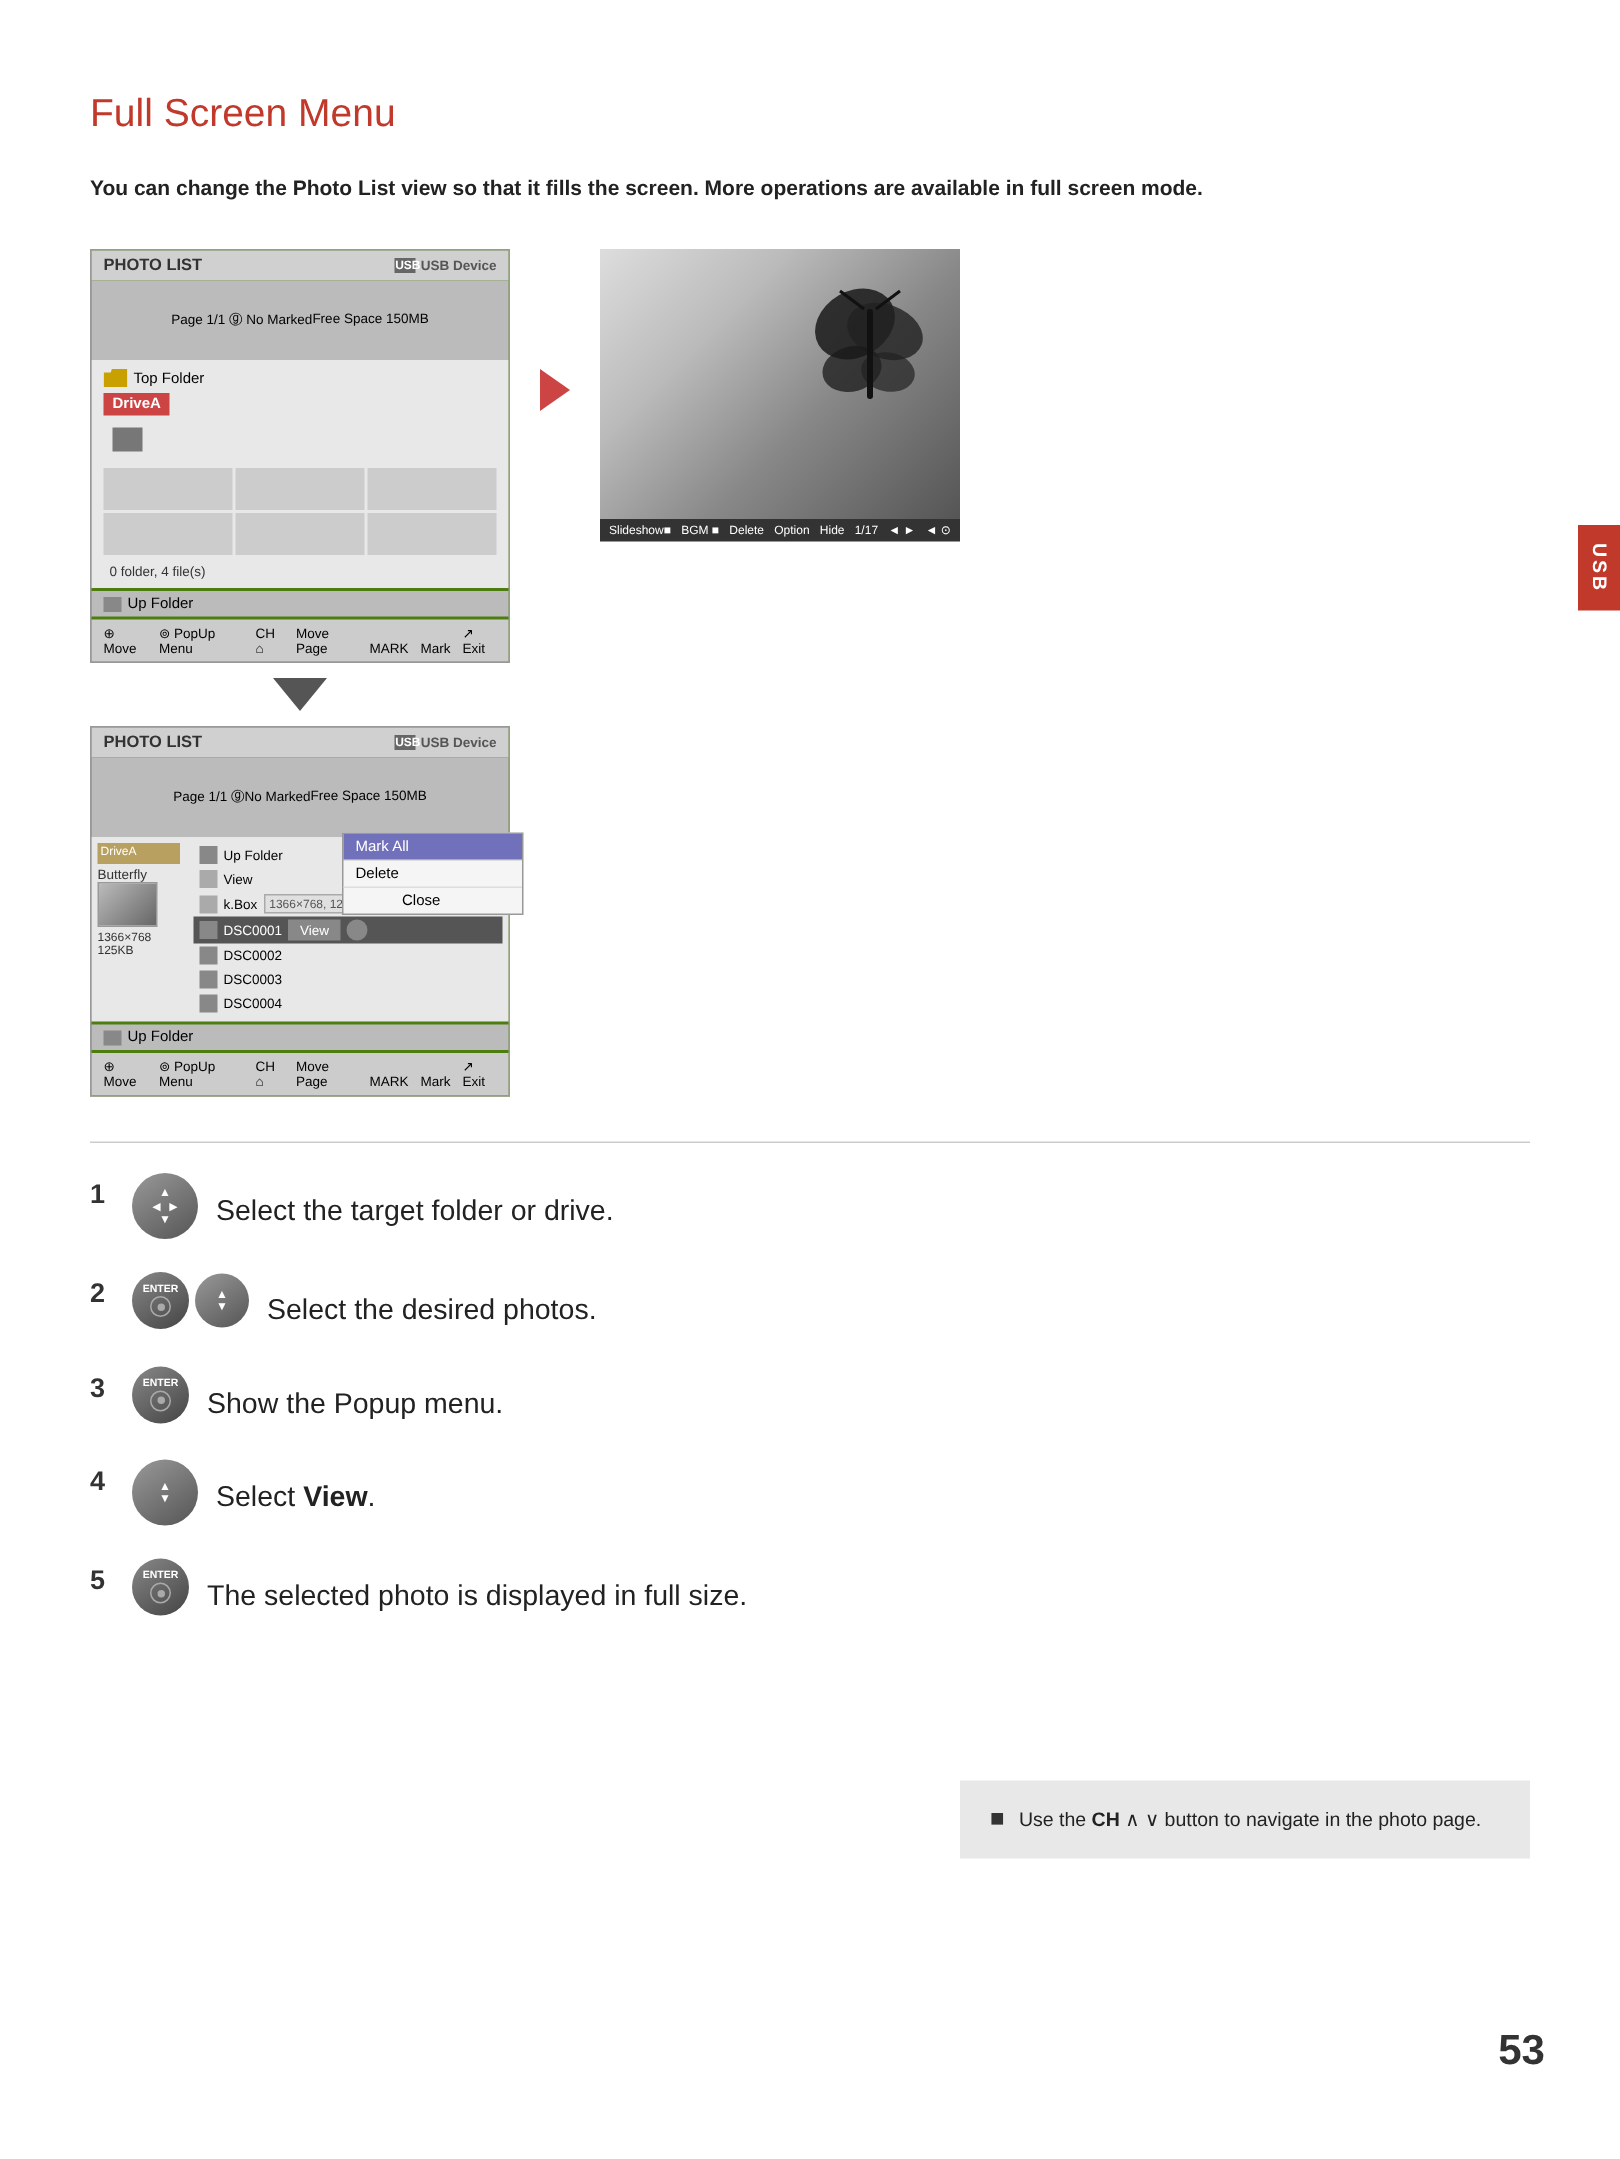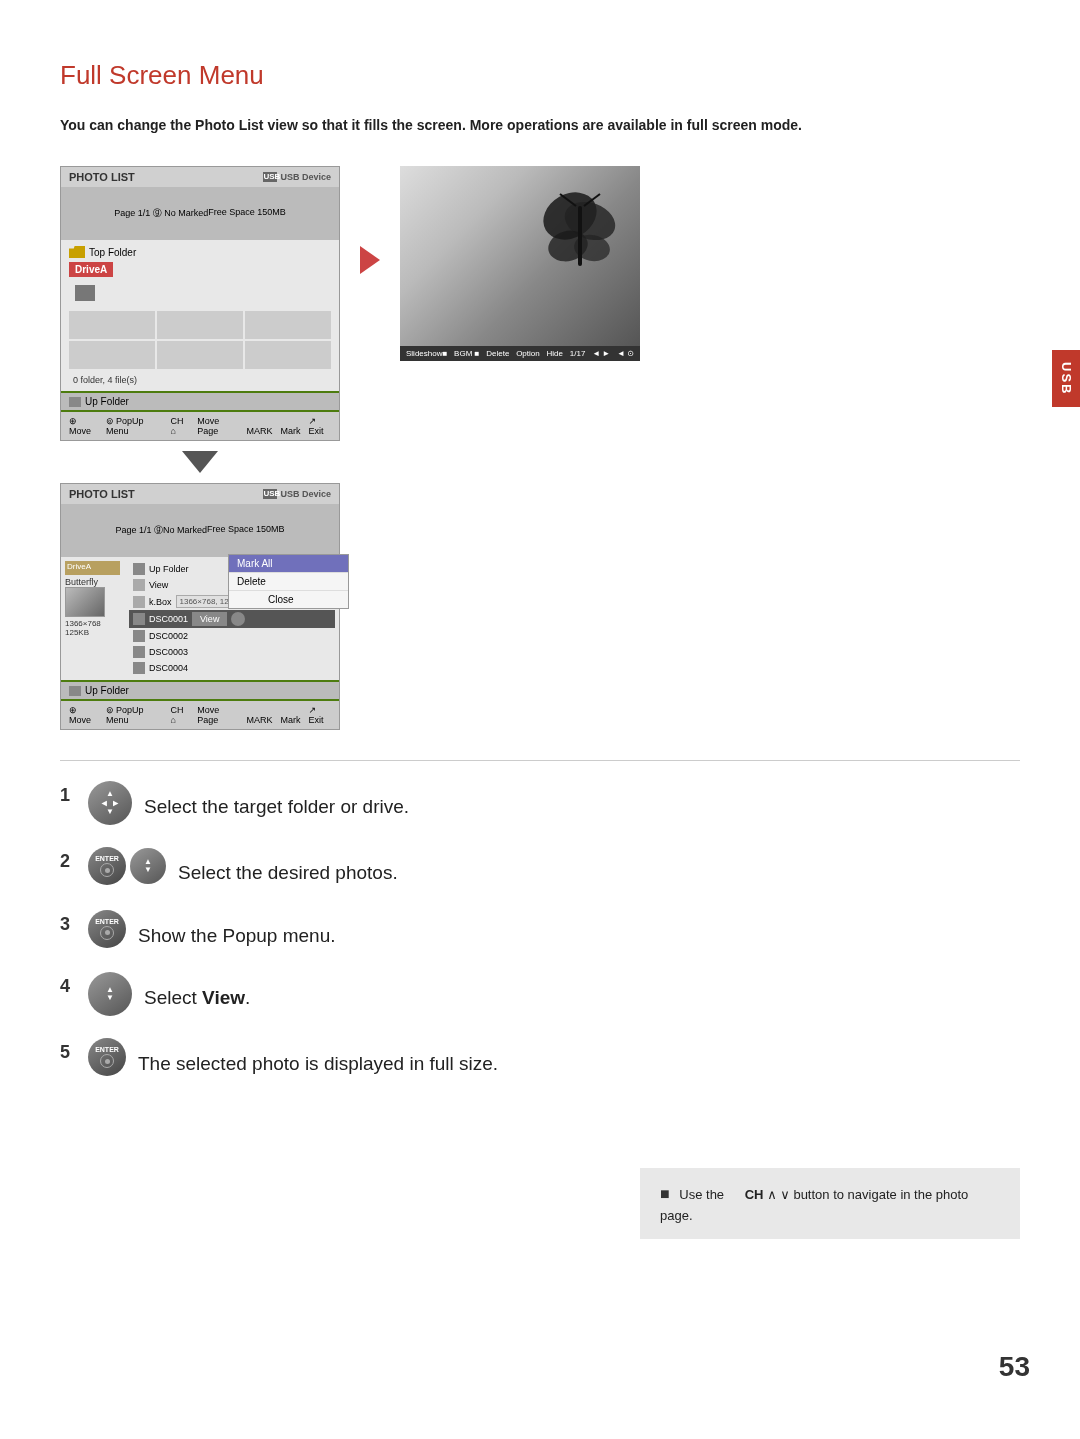--- a/index.html
+++ b/index.html
@@ -420,21 +420,20 @@
     }
 
     .tip-box .tip-bullet {
       color: #333;
       font-size: 16px;
       margin-right: 6px;
     }
 
     .ch-text {
       font-weight: bold;
-      margin-left: 17px;
     }
 
     
     .thumb-img {
       width: 40px;
       height: 30px;
       background: linear-gradient(135deg, #bbb, #666);
       display: inline-block;
       vertical-align: middle;
       border: 1px solid #999;

